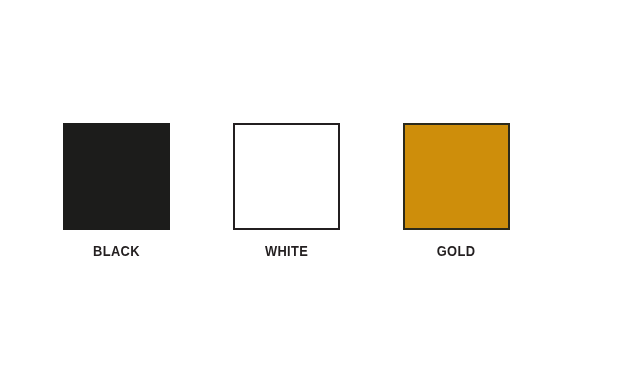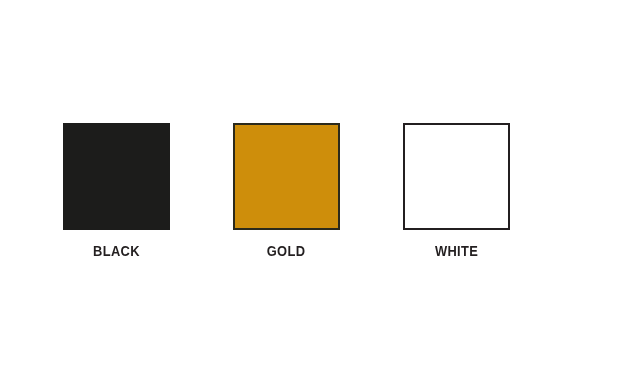--- a/index.html
+++ b/index.html
@@ -64,23 +64,23 @@
 <div id="swatch-board">
   <div class="swatch-grid">
 
     <div class="swatch-cell">
       <div class="swatch-chip" style="background: rgb(28, 28, 27); border-color: rgb(28, 28, 27);"></div>
       <div class="swatch-label" style="color: rgb(35, 31, 32);">BLACK</div>
     </div>
 
 
     <div class="swatch-cell">
-      <div class="swatch-chip" style="background: rgb(206, 142, 11); border-color: rgb(43, 42, 28);"></div>
-      <div class="swatch-label" style="color: rgb(35, 31, 32);">GOLD</div>
+      <div class="swatch-chip" style="background: rgb(255, 255, 255); border-color: rgb(35, 31, 32);"></div>
+      <div class="swatch-label" style="color: rgb(35, 31, 32);">WHITE</div>
     </div>
 
     <div class="swatch-cell">
-      <div class="swatch-chip" style="background: rgb(255, 255, 255); border-color: rgb(35, 31, 32);"></div>
-      <div class="swatch-label" style="color: rgb(35, 31, 32);">WHITE</div>
+      <div class="swatch-chip" style="background: rgb(206, 142, 11); border-color: rgb(43, 42, 28);"></div>
+      <div class="swatch-label" style="color: rgb(35, 31, 32);">GOLD</div>
     </div>
 
   </div>
 </div>
 
 </body></html>

